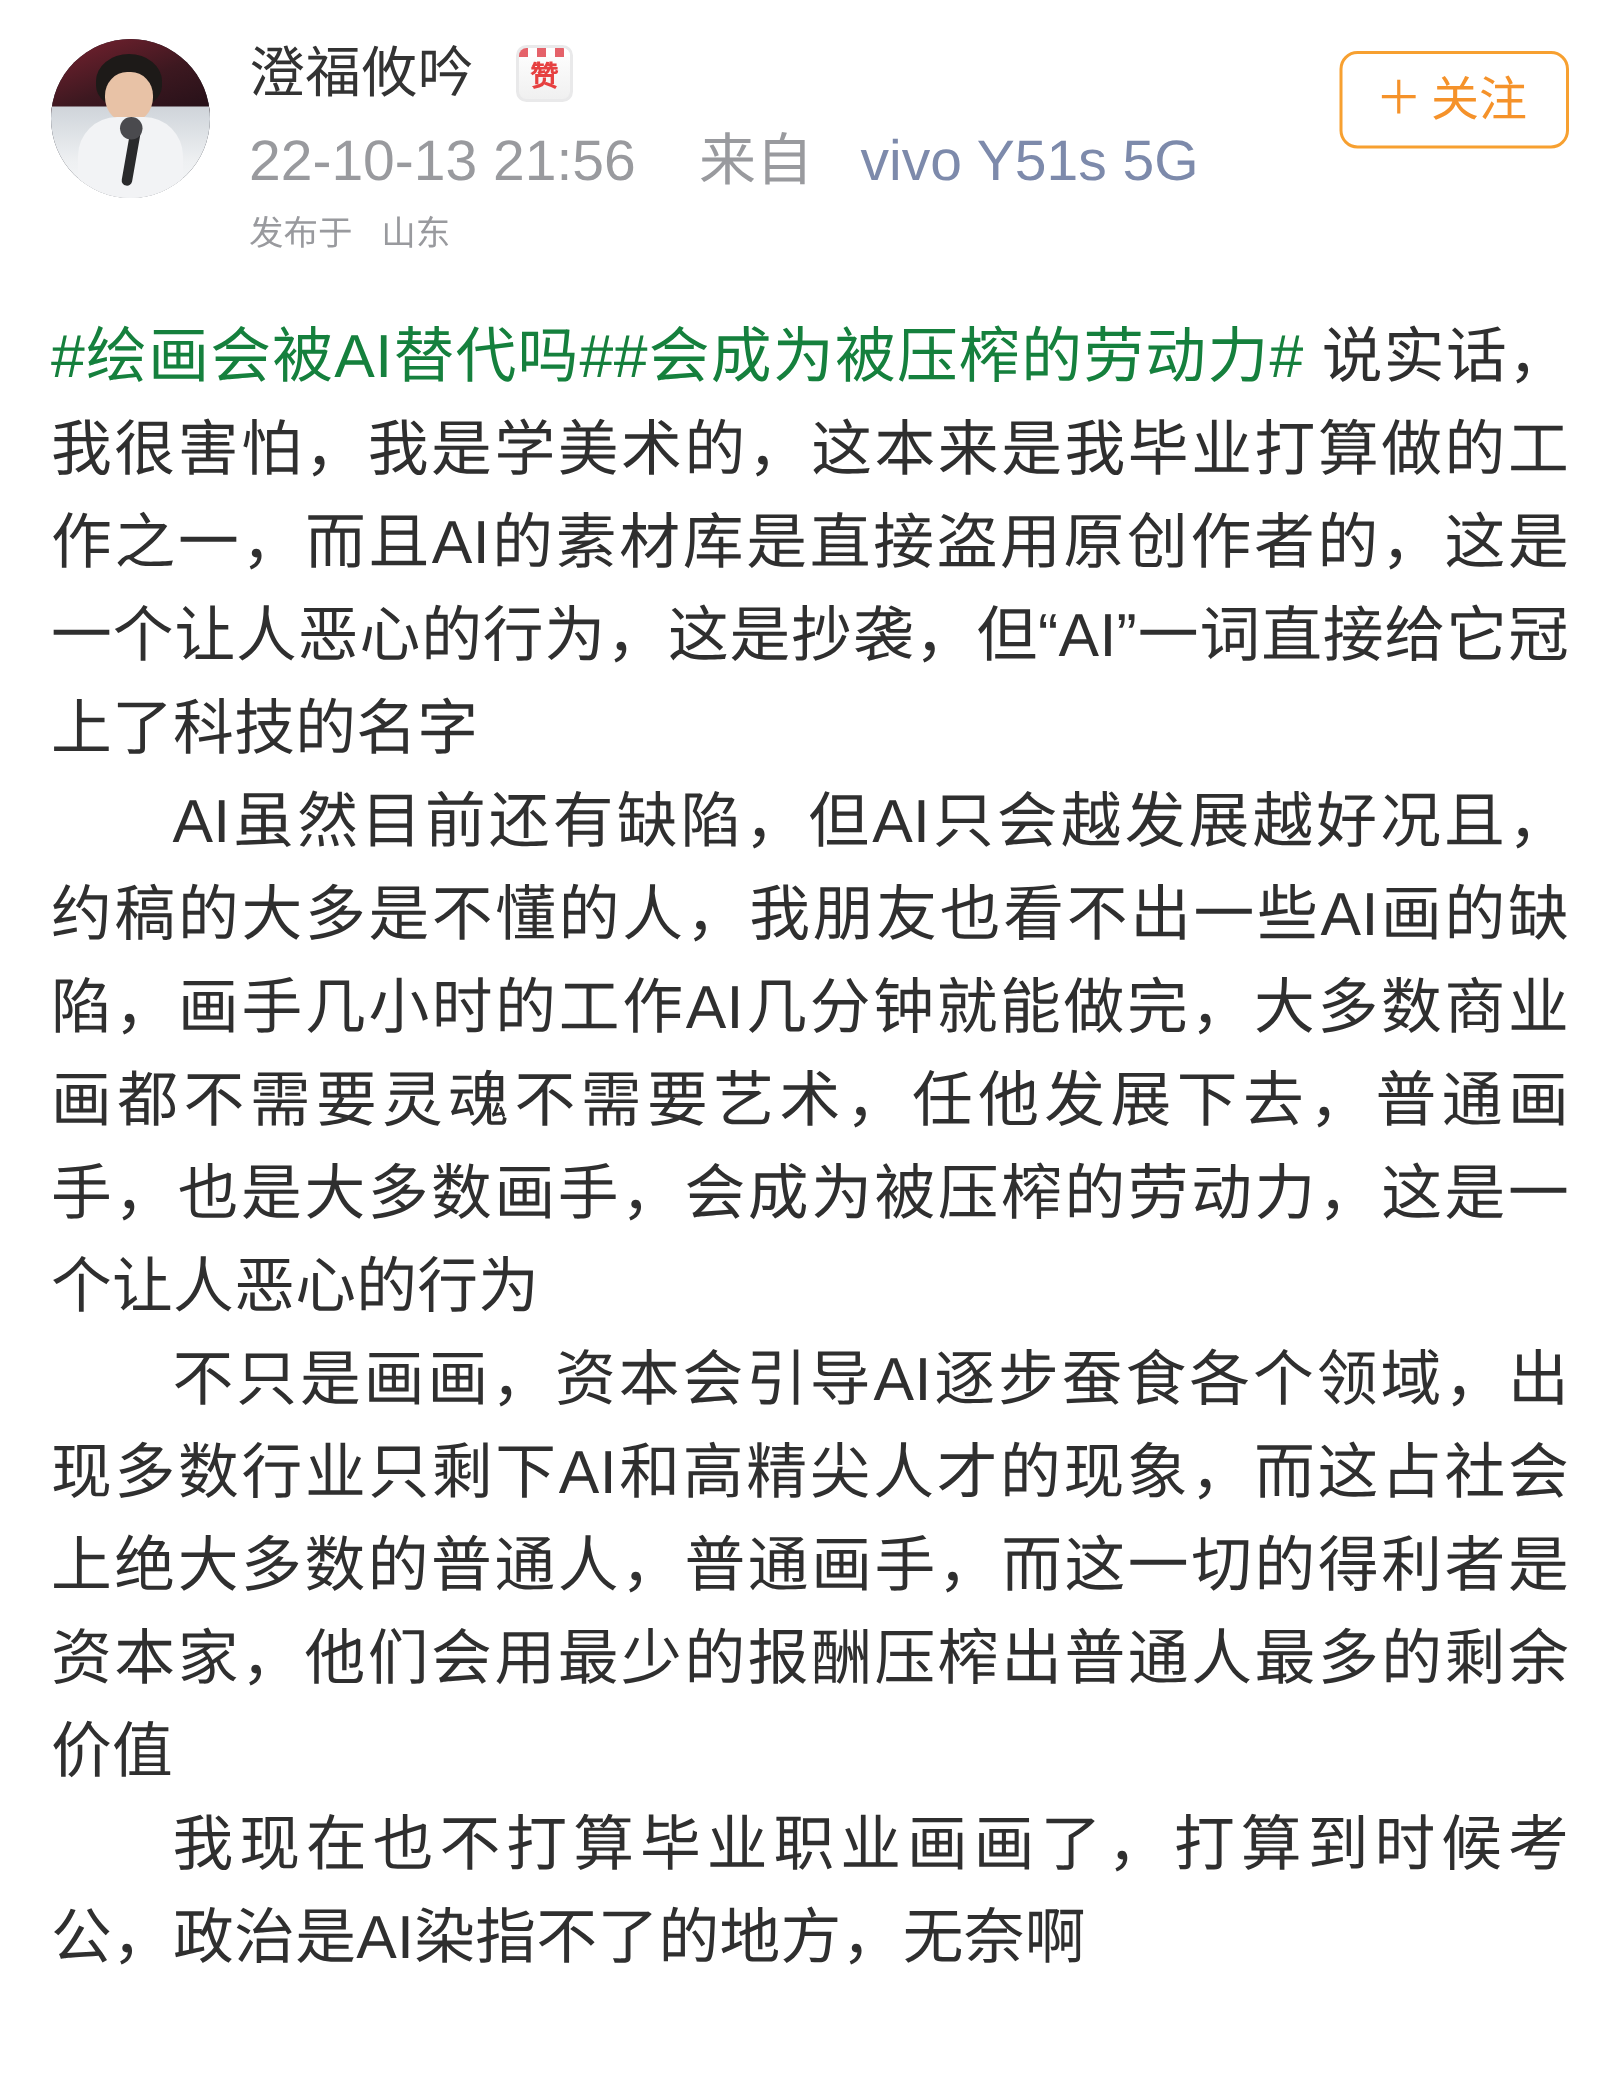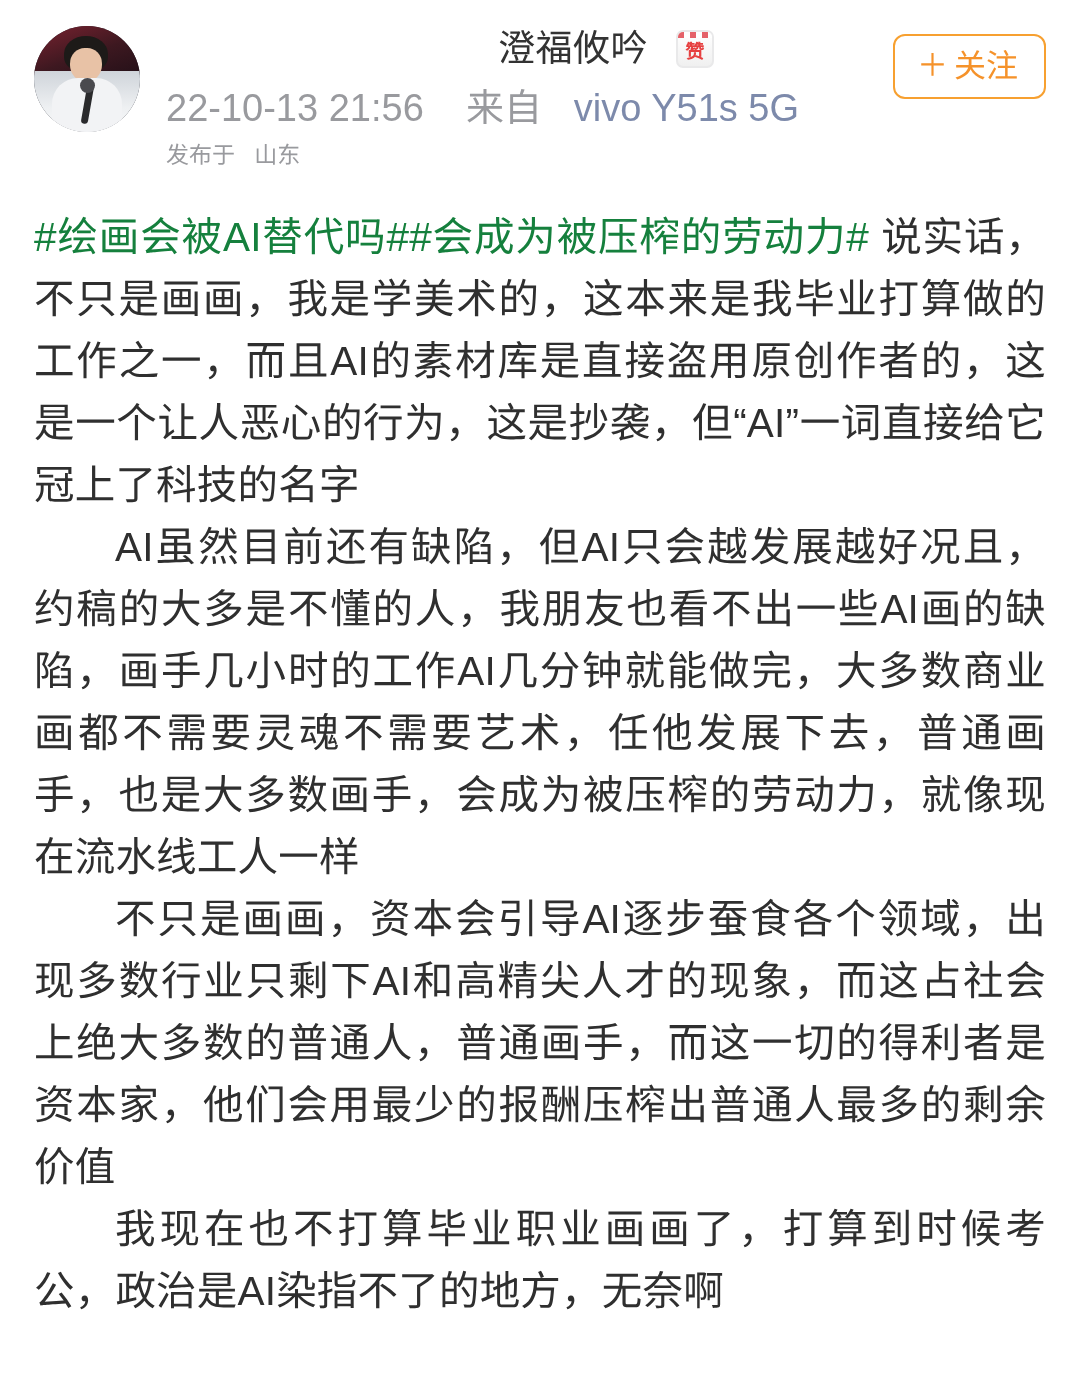--- a/index.html
+++ b/index.html
@@ -92,21 +92,20 @@
     margin-left: 26px;
     padding-top: 6px;
     flex: 1 1 auto;
     min-width: 0;
   }
 
   .name-row {
     display: flex;
     align-items: center;
     gap: 28px;
-    justify-content: center;
   }
   .username {
     font-size: 37px;
     line-height: 1.15;
     color: #333333;
     font-weight: 400;
     letter-spacing: 0.5px;
   }
   .vip-badge {
     display: inline-flex;
@@ -235,19 +234,19 @@
       </div>
     </div>
 
     <div class="follow-btn">
       <span class="plus">＋</span>
       <span>关注</span>
     </div>
   </div>
 
   <div class="content">
-    <p><span class="topic">#绘画会被AI替代吗#</span><span class="topic">#会成为被压榨的劳动力#</span> <span>说实话，不只是画画，我是学美术的，这本来是我毕业打算做的工作之一，而且AI的素材库是直接盗用原创作者的，这是一个让人恶心的行为，这是抄袭，但“AI”一词直接给它冠上了科技的名字</span></p>
-    <p class="indent">AI虽然目前还有缺陷，但AI只会越发展越好况且，约稿的大多是不懂的人，我朋友也看不出一些AI画的缺陷，画手几小时的工作AI几分钟就能做完，大多数商业画都不需要灵魂不需要艺术，任他发展下去，普通画手，也是大多数画手，会成为被压榨的劳动力，就像现在流水线工人一样</p>
+    <p><span class="topic">#绘画会被AI替代吗#</span><span class="topic">#会成为被压榨的劳动力#</span> <span>说实话，我很害怕，我是学美术的，这本来是我毕业打算做的工作之一，而且AI的素材库是直接盗用原创作者的，这是一个让人恶心的行为，这是抄袭，但“AI”一词直接给它冠上了科技的名字</span></p>
+    <p class="indent">AI虽然目前还有缺陷，但AI只会越发展越好况且，约稿的大多是不懂的人，我朋友也看不出一些AI画的缺陷，画手几小时的工作AI几分钟就能做完，大多数商业画都不需要灵魂不需要艺术，任他发展下去，普通画手，也是大多数画手，会成为被压榨的劳动力，这是一个让人恶心的行为</p>
     <p class="indent">不只是画画，资本会引导AI逐步蚕食各个领域，出现多数行业只剩下AI和高精尖人才的现象，而这占社会上绝大多数的普通人，普通画手，而这一切的得利者是资本家，他们会用最少的报酬压榨出普通人最多的剩余价值</p>
     <p class="indent">我现在也不打算毕业职业画画了，打算到时候考公，政治是AI染指不了的地方，无奈啊</p>
   </div>
 
 </div>
 
 </body></html>

